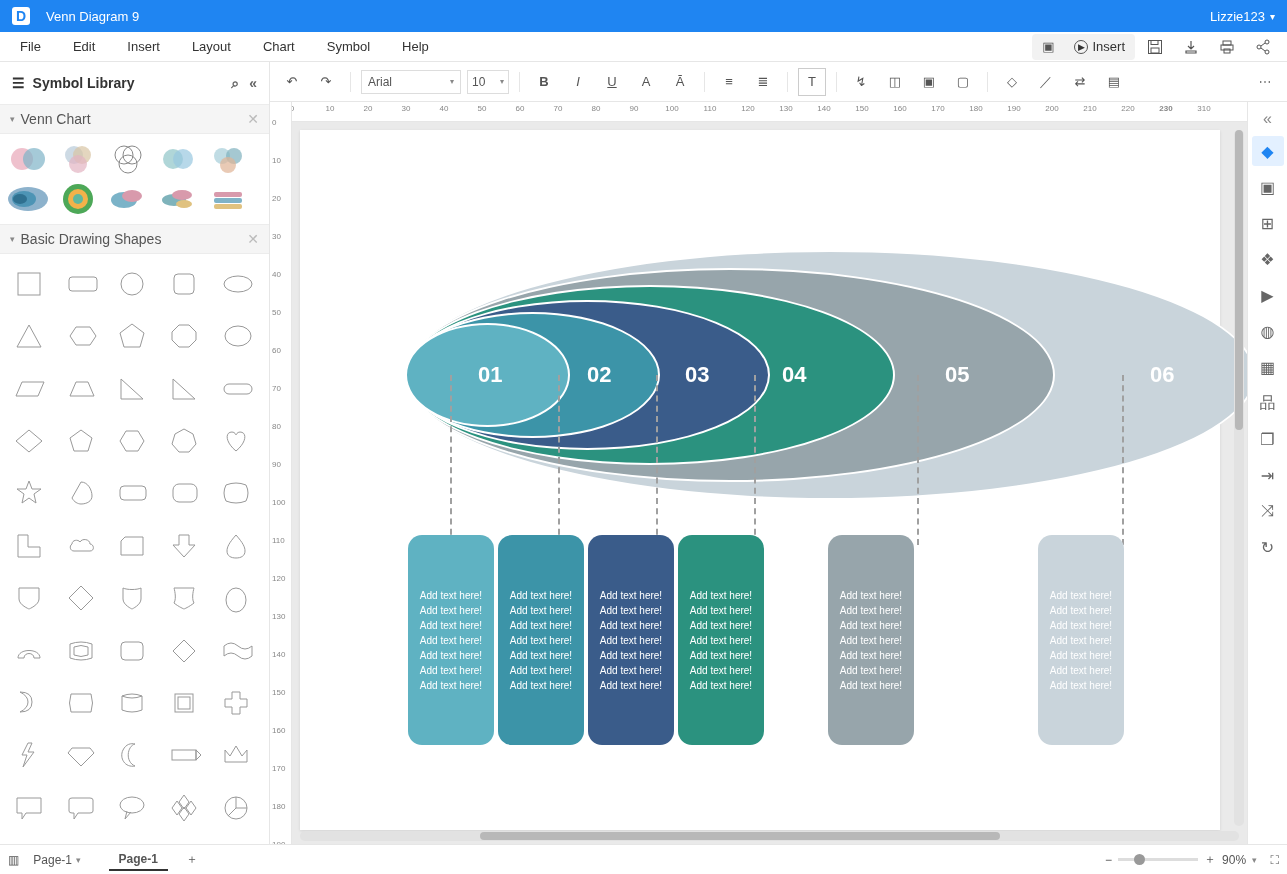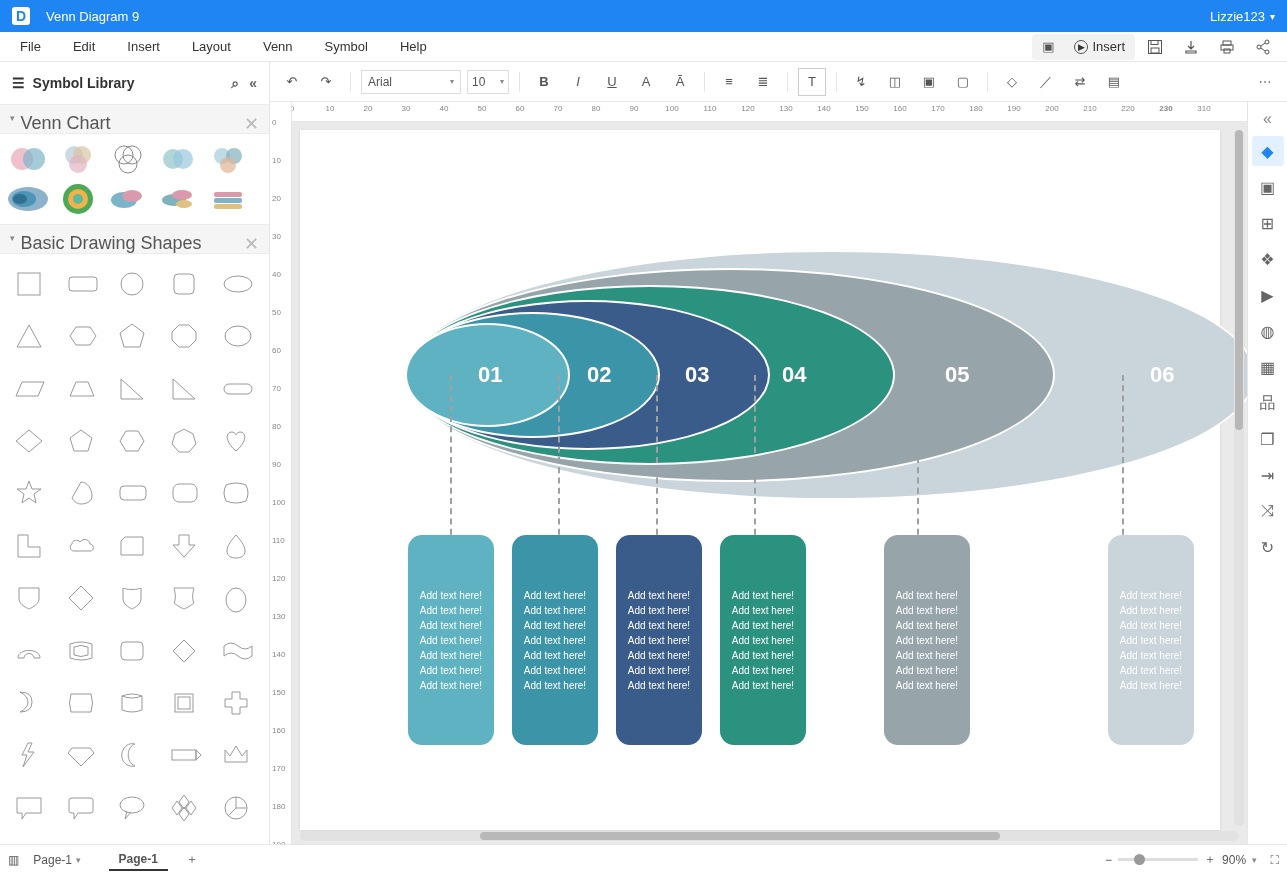--- a/index.html
+++ b/index.html
@@ -18,21 +18,21 @@
 .menubar .rt-btn { width: 32px; height: 26px; display: flex; align-items: center; justify-content: center; cursor: pointer; color: #555; }
 .menubar .present { display: flex; align-items: center; padding: 0 10px; height: 26px; cursor: pointer; font-size: 13px; }
 .menubar .present::before { content: "▶"; margin-right: 4px; font-size: 9px; border: 1px solid #555; border-radius: 50%; width: 12px; height: 12px; display: inline-flex; align-items: center; justify-content: center; }
 
 .app-body { display: flex; height: calc(100% - 62px - 30px); }
 
 .sidebar { width: 270px; border-right: 1px solid #e6e6e6; display: flex; flex-direction: column; overflow: hidden; }
 .panel-header { height: 42px; display: flex; align-items: center; padding: 0 12px; font-weight: 600; font-size: 14px; color: #333; }
 .panel-header .icon { margin-right: 8px; }
 .panel-header .actions { margin-left: auto; display: flex; gap: 10px; color: #666; }
-.section-title { height: 30px; background: #f5f5f5; display: flex; align-items: flex-start; padding: 8px 10px; font-size: 18px; color: #555; border-top: 1px solid #ececec; border-bottom: 1px solid #ececec; cursor: pointer; }
+.section-title { height: 30px; background: #f5f5f5; display: flex; align-items: center; padding: 8px 10px; font-size: 14px; color: #555; border-top: 1px solid #ececec; border-bottom: 1px solid #ececec; cursor: pointer; }
 .section-title::before { content: "▾"; margin-right: 6px; font-size: 9px; color: #888; }
 .section-title .close { margin-left: auto; color: #bbb; }
 .shapes-grid { padding: 8px 6px; display: grid; grid-template-columns: repeat(5, 1fr); gap: 2px; flex: 1; overflow: hidden; }
 .shapes-grid .cell { height: 44px; display: flex; align-items: center; justify-content: center; cursor: pointer; }
 
 .venn-row { padding: 8px 6px; display: flex; gap: 6px; flex-wrap: wrap; }
 .venn-thumb { width: 44px; height: 34px; position: relative; cursor: pointer; }
 
 .main { flex: 1; display: flex; flex-direction: column; position: relative; overflow: hidden; }
 .toolbar { height: 40px; border-bottom: 1px solid #e6e6e6; display: flex; align-items: center; padding: 0 8px; gap: 6px; font-size: 13px; color: #555; }
@@ -67,21 +67,21 @@
 .e6 { left: 55px; top: 0; width: 850px; height: 250px; background: #c9d4db; }
 .e5 { left: 55px; top: 18px; width: 650px; height: 214px; background: #97a5ab; }
 .e4 { left: 55px; top: 35px; width: 490px; height: 180px; background: #2b927f; }
 .e3 { left: 55px; top: 50px; width: 365px; height: 150px; background: #3a5c8a; }
 .e2 { left: 55px; top: 62px; width: 255px; height: 126px; background: #3c94a8; }
 .e1 { left: 55px; top: 73px; width: 165px; height: 104px; background: #5fb2c2; }
 .num { position: absolute; color: #fff; font-size: 22px; font-weight: 600; top: 112px; }
 
 .leader { position: absolute; border-left: 2px dashed #a0a0a0; height: 170px; top: 245px; }
 
-.cards { position: absolute; left: 108px; top: 405px; display: flex; gap: 18px; }
+.cards { position: absolute; left: 108px; top: 405px; display: flex; gap: 4px; }
 .card { width: 86px; height: 210px; border-radius: 14px; padding: 12px 8px; color: #fff; font-size: 10px; text-align: center; line-height: 1.5; display: flex; align-items: center; }
 .card.gap { margin-left: 60px; }
 .card.gap2 { margin-left: 120px; }
 
 .right-rail { width: 40px; border-left: 1px solid #e6e6e6; background: #fff; display: flex; flex-direction: column; align-items: center; padding-top: 6px; gap: 6px; }
 .rail-toggle { width: 40px; height: 22px; display: flex; align-items: center; justify-content: center; color: #888; cursor: pointer; }
 .rail-btn { width: 32px; height: 30px; display: flex; align-items: center; justify-content: center; color: #666; cursor: pointer; border-radius: 3px; }
 .rail-btn.active { background: #e3f0ff; color: #1f85f2; }
 
 .statusbar { height: 30px; border-top: 1px solid #e6e6e6; display: flex; align-items: center; padding: 0 8px; font-size: 12px; color: #555; gap: 8px; }
@@ -102,21 +102,21 @@
   <div class="logo">D</div>
   <div>Venn Diagram 9</div>
   <div class="user">Lizzie123</div>
 </div>
 
 <div class="menubar">
   <div class="menu-item">File</div>
   <div class="menu-item">Edit</div>
   <div class="menu-item">Insert</div>
   <div class="menu-item">Layout</div>
-  <div class="menu-item">Venn</div>
+  <div class="menu-item">Chart</div>
   <div class="menu-item">Symbol</div>
   <div class="menu-item">Help</div>
   <div class="spacer"></div>
   <div class="right-tools">
     <div class="present-group">
       <div class="rt-btn">▣</div>
       <div class="present">Insert</div>
     </div>
     <div class="rt-btn">
         <svg width="16" height="16" viewBox="0 0 16 16">

